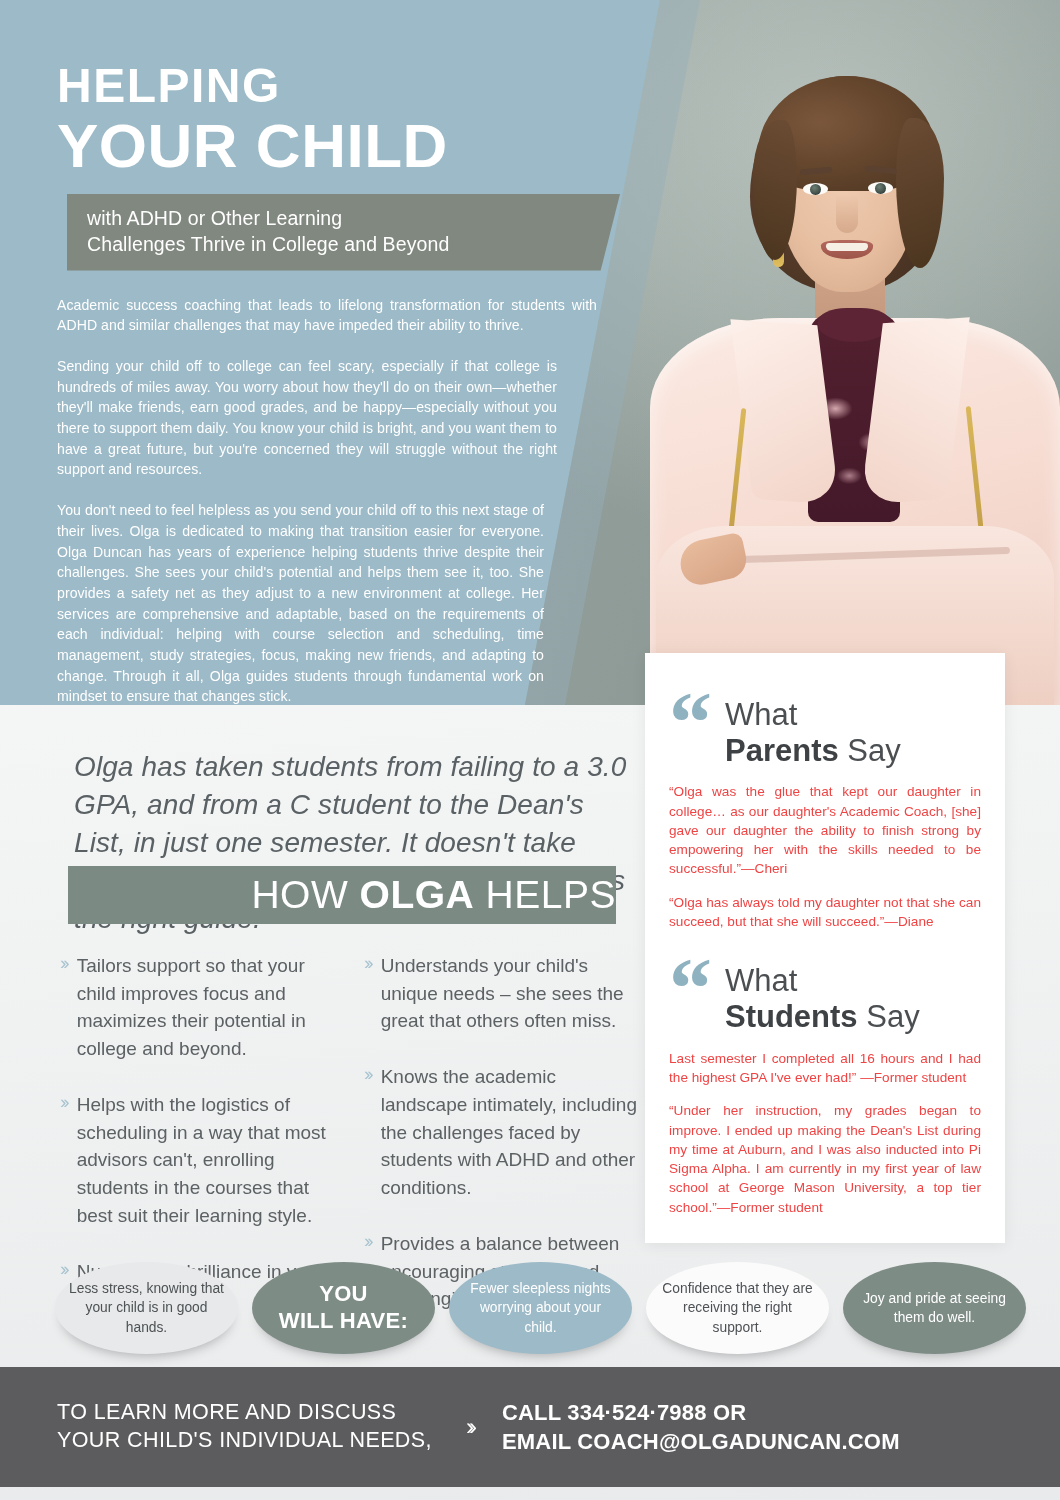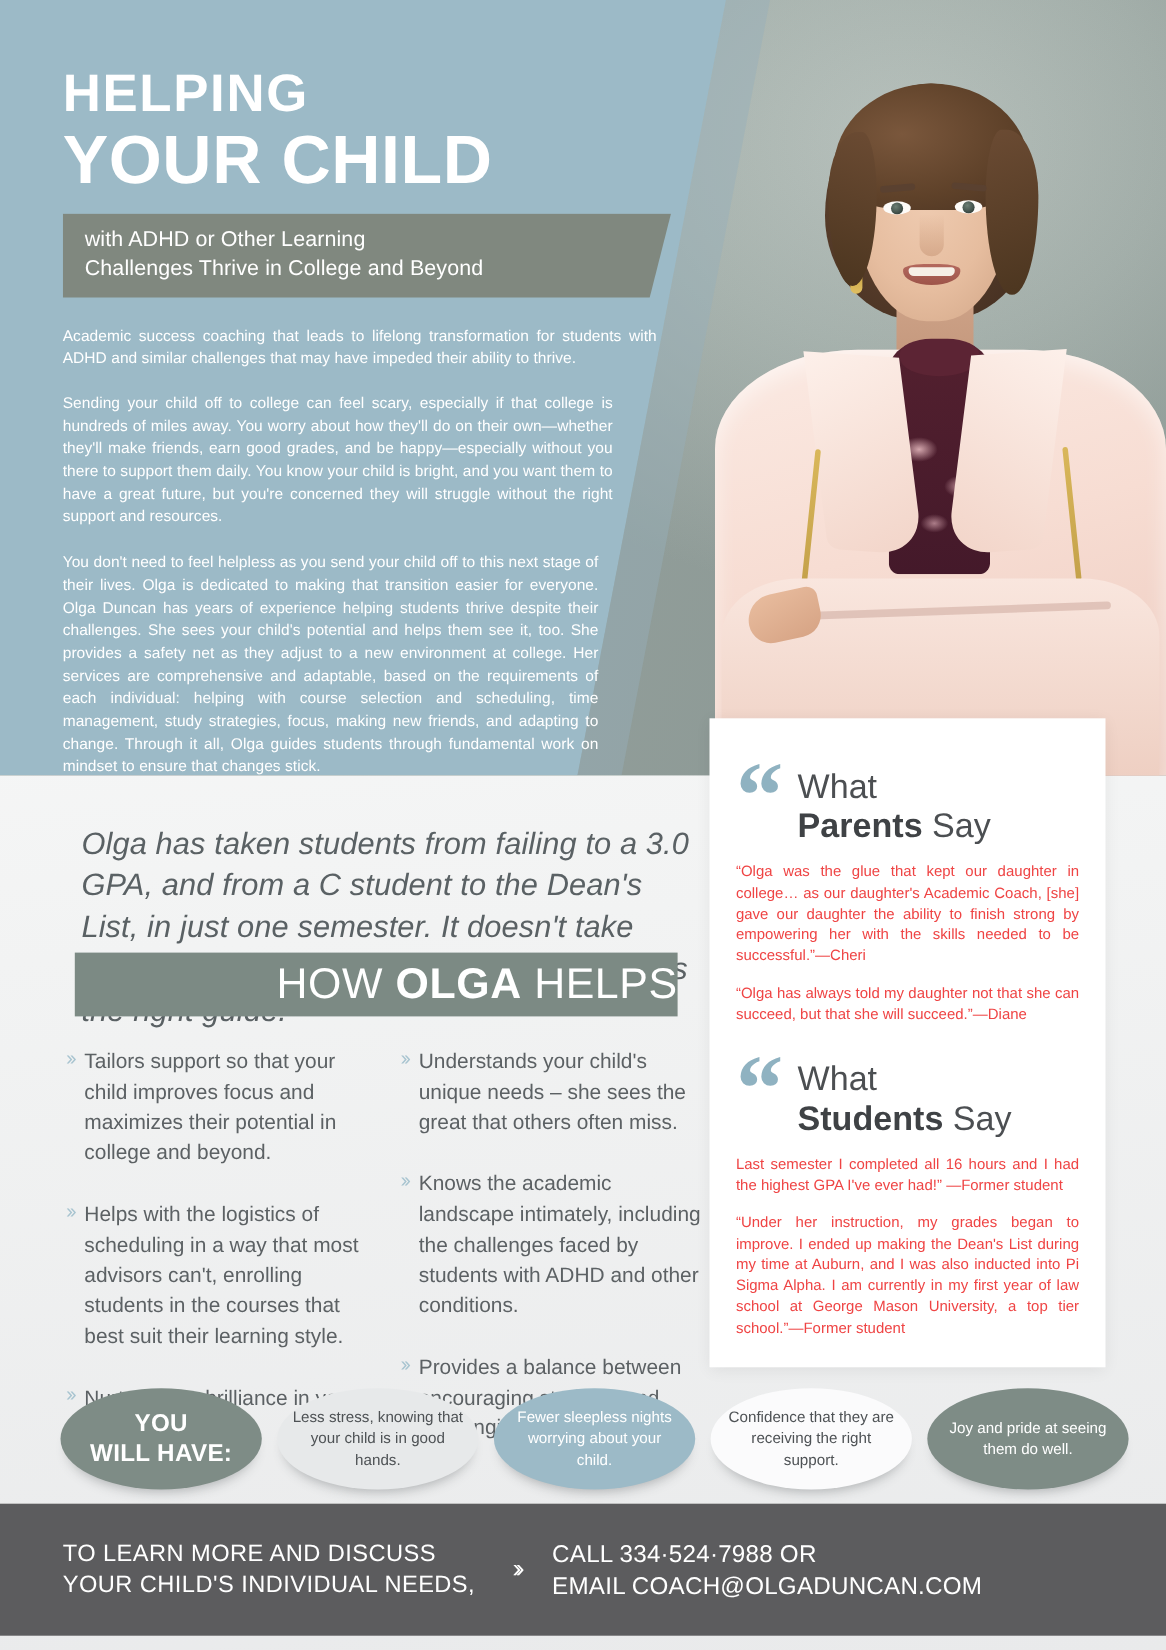--- a/index.html
+++ b/index.html
@@ -268,20 +268,21 @@
     line-height: 1.05;
     margin-top: 2px;
   }
   .subtitle-bar {
     margin-top: 16px;
     width: 553px;
     background: #80887f;
     padding: 12px 0 13px 20px;
     box-sizing: border-box;
     clip-path: polygon(0 0, 100% 0, 96.5% 100%, 0 100%);
+    margin-left: 10px;
   }
   .subtitle-bar div {
     color: #ffffff;
     font-size: 19.5px;
     font-weight: 400;
     line-height: 1.32;
     letter-spacing: 0.1px;
   }
   .hero-p {
     color: #ffffff;
@@ -465,21 +466,21 @@
   .footer-chev {
     margin: 0 30px 0 34px;
     color: #ffffff;
     font-size: 24px;
     letter-spacing: -5px;
     font-weight: 300;
   }
   .footer-right {
     color: #ffffff;
     font-size: 22px;
-    font-weight: 400;
+    font-weight: 700;
     line-height: 1.32;
     letter-spacing: 0.2px;
   }
 </style>
 </head>
 <body>
 
 <div class="page">
 
   <div class="hero">
@@ -587,27 +588,27 @@
         <span class="bullet-text">Knows the academic landscape intimately, including the challenges faced by students with ADHD and other conditions.</span>
       </div>
       <div class="bullet">
         <span class="chev">››</span>
         <span class="bullet-text">Provides a balance between encouraging students and challenging them.</span>
       </div>
     </div>
   </div>
 
   <div class="bubbles">
+    <div class="bubble light">Less stress, knowing that your child is in good hands.</div>
     <div class="bubble lead">
       <div>
         <span>YOU</span><br>
         <span>WILL HAVE:</span>
       </div>
     </div>
-    <div class="bubble light">Less stress, knowing that your child is in good hands.</div>
     <div class="bubble blue">Fewer sleepless nights worrying about your child.</div>
     <div class="bubble white">Confidence that they are receiving the right support.</div>
     <div class="bubble grey">Joy and pride at seeing them do well.</div>
   </div>
 
   <div class="footer">
     <div class="footer-left">
       <div>TO LEARN MORE AND DISCUSS</div>
       <div>YOUR CHILD'S INDIVIDUAL NEEDS,</div>
     </div>

